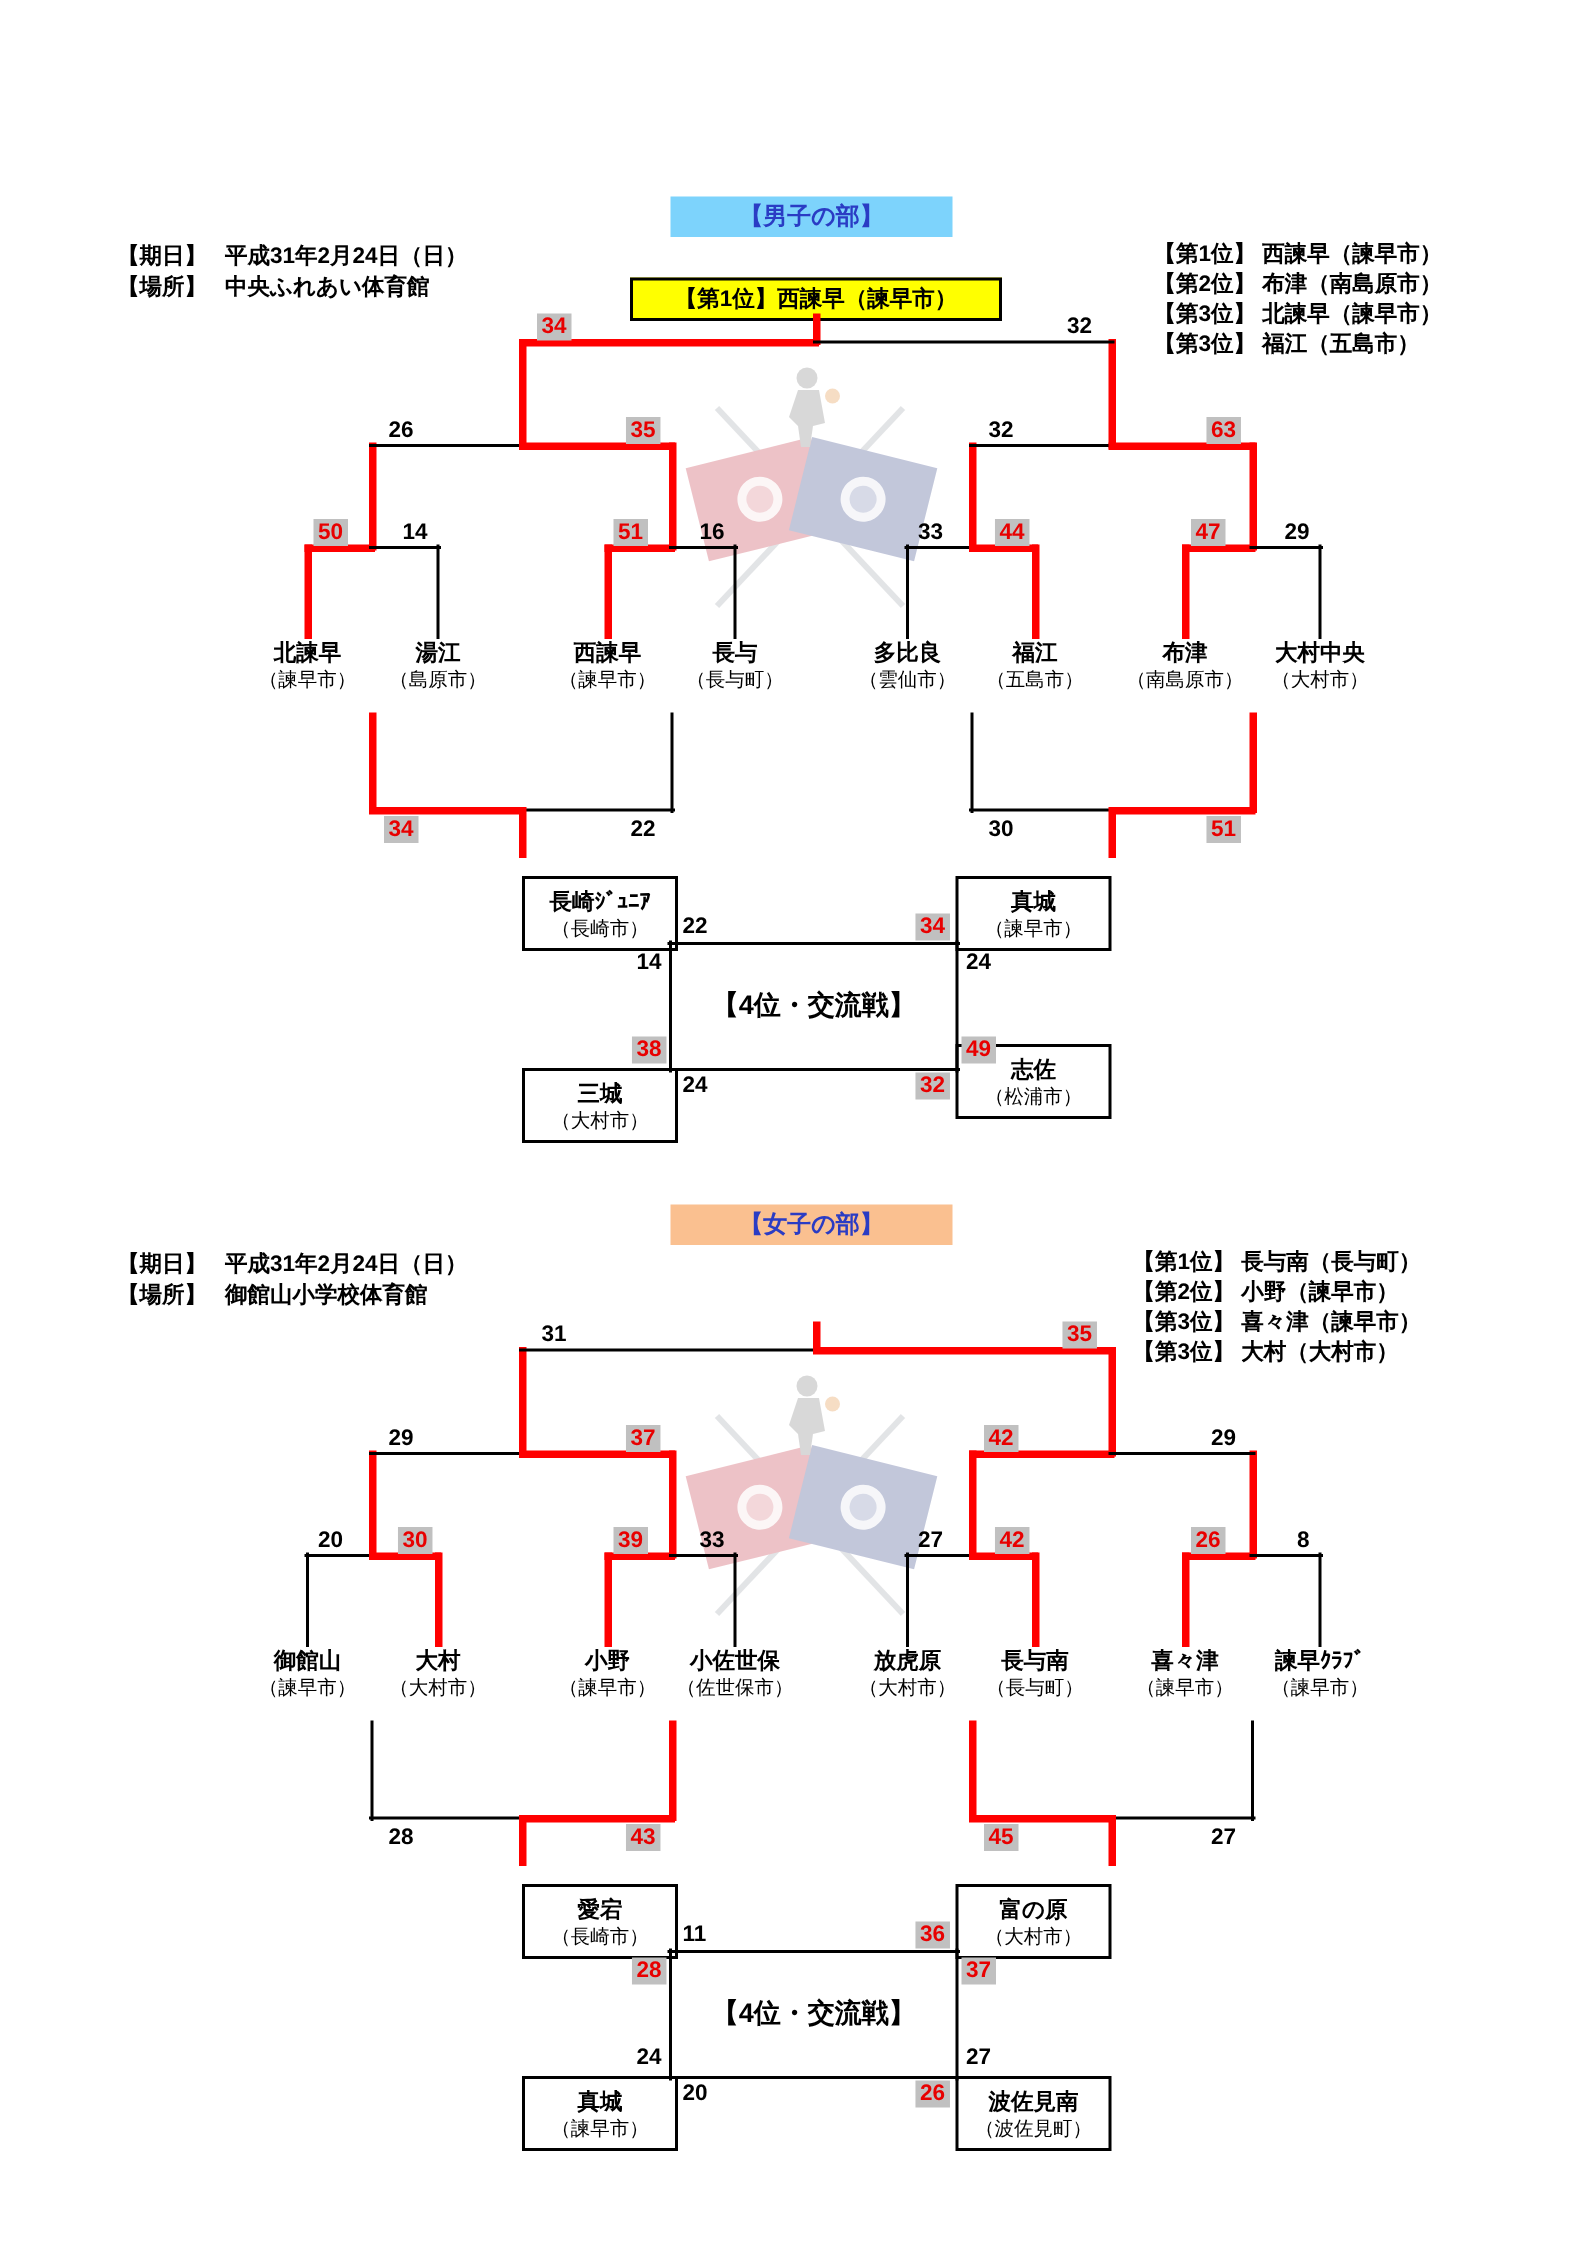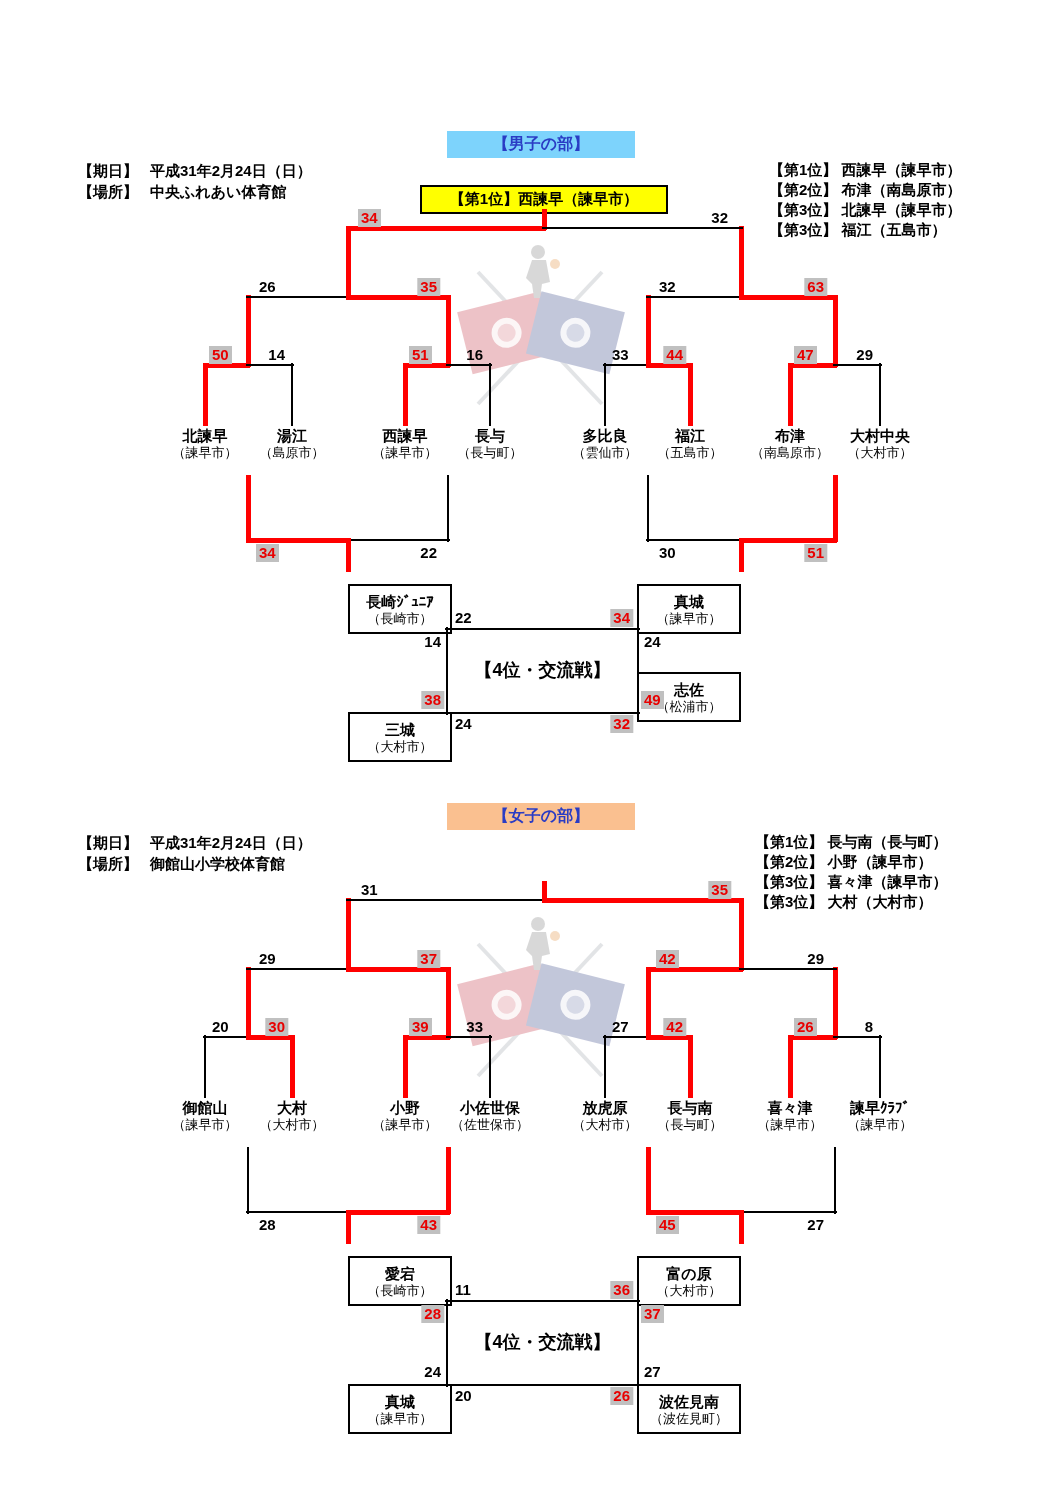--- a/index.html
+++ b/index.html
@@ -207,21 +207,21 @@
       <div class="ct">（長崎市）</div>
     </div>
     <div class="exbox" style="left: 637px; top: 584px;">
       <div class="nm">真城</div>
       <div class="ct">（諫早市）</div>
     </div>
     <div class="exbox" style="left: 348px; top: 712px;">
       <div class="nm">三城</div>
       <div class="ct">（大村市）</div>
     </div>
-    <div class="exbox" style="left: 637px; top: 672px;">
+    <div class="exbox" style="left: 637px; top: 696px;">
       <div class="nm">志佐</div>
       <div class="ct">（松浦市）</div>
     </div>
     <div class="ln" style="left: 445px; top: 628px; width: 195px; height: 2px; background: rgb(0, 0, 0);"></div>
     <div class="ln" style="left: 445px; top: 712px; width: 195px; height: 2px; background: rgb(0, 0, 0);"></div>
     <div class="ln" style="left: 446px; top: 627px; width: 2px; height: 88px; background: rgb(0, 0, 0);"></div>
     <div class="ln" style="left: 637px; top: 627px; width: 2px; height: 88px; background: rgb(0, 0, 0);"></div>
     <div class="exlabel" style="left: 542.5px; top: 658px;">【4位・交流戦】</div>
     <div class="sc" style="left: 452px; top: 609px;">22</div>
     <div class="sc win ra" style="left: 633px; top: 609px;">34</div>

